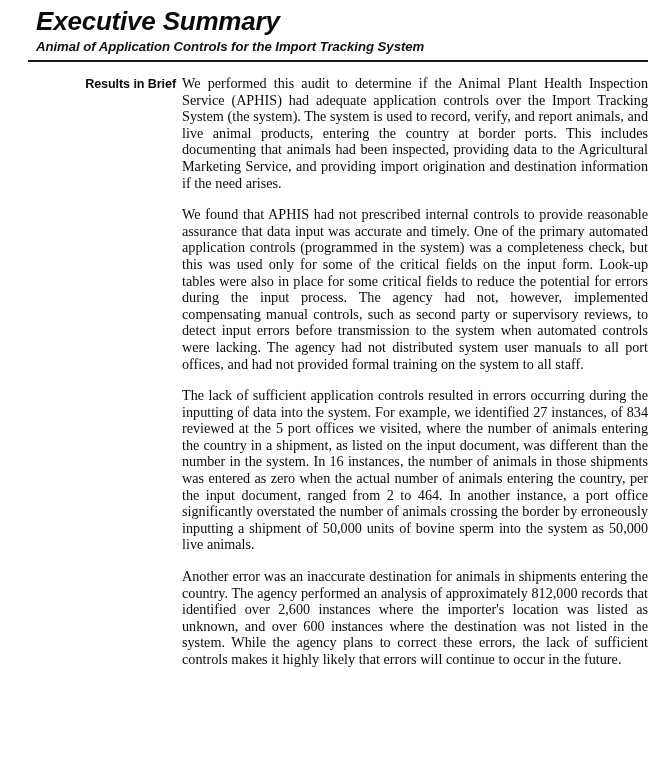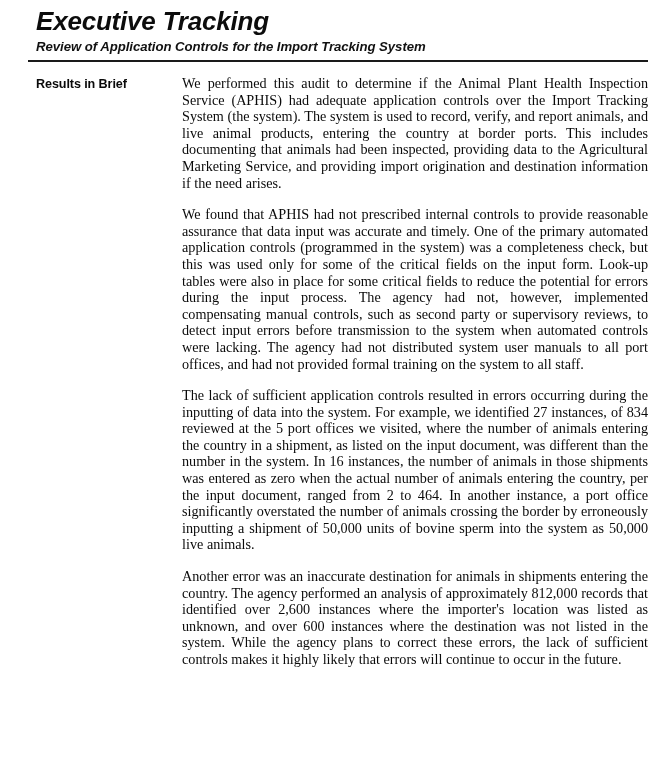--- a/index.html
+++ b/index.html
@@ -67,20 +67,21 @@
     position: absolute;
     left: 36px;
     top: 14px;
     width: 140px;
     font-family: "Liberation Sans", "DejaVu Sans", sans-serif;
     font-weight: bold;
     font-size: 12.6px;
     line-height: 16px;
     color: #0a0a0a;
     letter-spacing: -0.1px;
+    text-align: right;
   }
 
   .text-column {
     margin-left: 182px;
     margin-right: 22px;
     width: 466px;
   }
 
   .para {
     margin: 0 0 15px 0;
@@ -95,22 +96,22 @@
   .para:last-child {
     margin-bottom: 0;
   }
 </style>
 </head>
 <body>
 
 <div class="page">
 
   <div class="doc-header">
-    <h1 class="doc-title">Executive Tracking</h1>
-    <div class="doc-subtitle">Review of Application Controls for the Import Tracking System</div>
+    <h1 class="doc-title">Executive Summary</h1>
+    <div class="doc-subtitle">Animal of Application Controls for the Import Tracking System</div>
   </div>
 
   <hr class="header-rule">
 
   <div class="body-area">
 
     <div class="side-label">Results in Brief</div>
 
     <div class="text-column">
       <p class="para">We performed this audit to determine if the Animal Plant Health Inspection Service (APHIS) had adequate application controls over the Import Tracking System (the system).   The system is used to record, verify, and report animals, and live animal products, entering the country at border ports.  This includes documenting that animals had been inspected, providing data to the Agricultural Marketing Service, and providing import origination and destination information if the need arises.</p>

